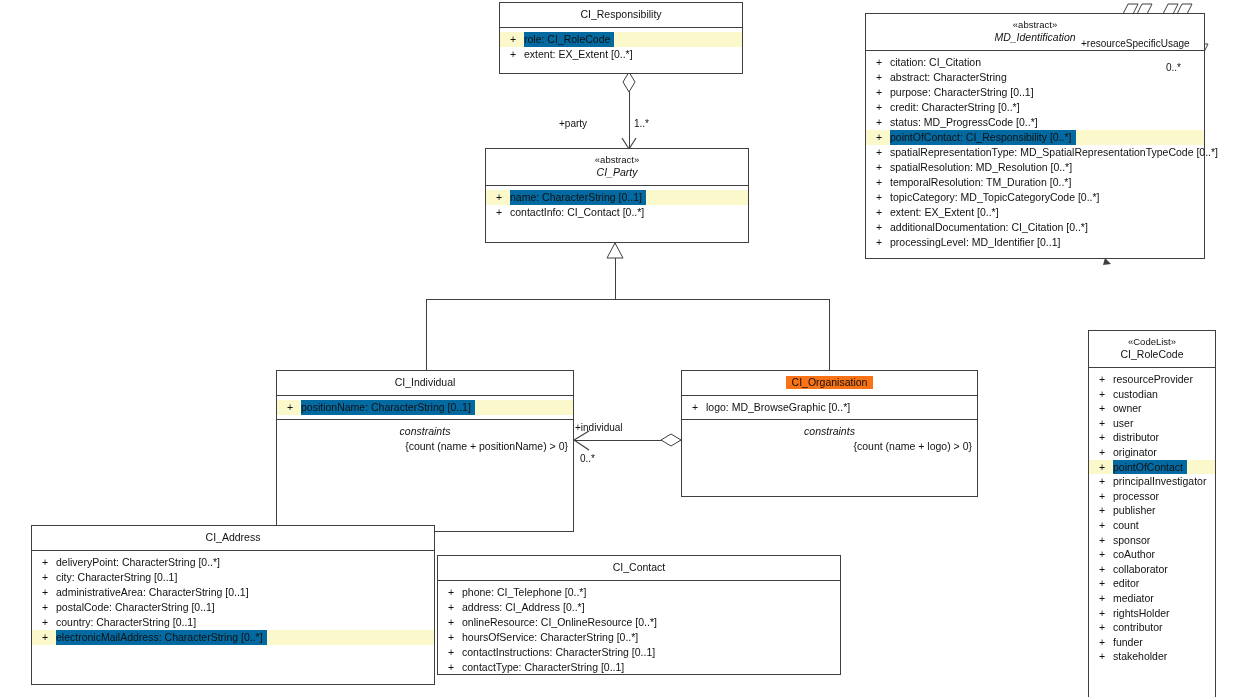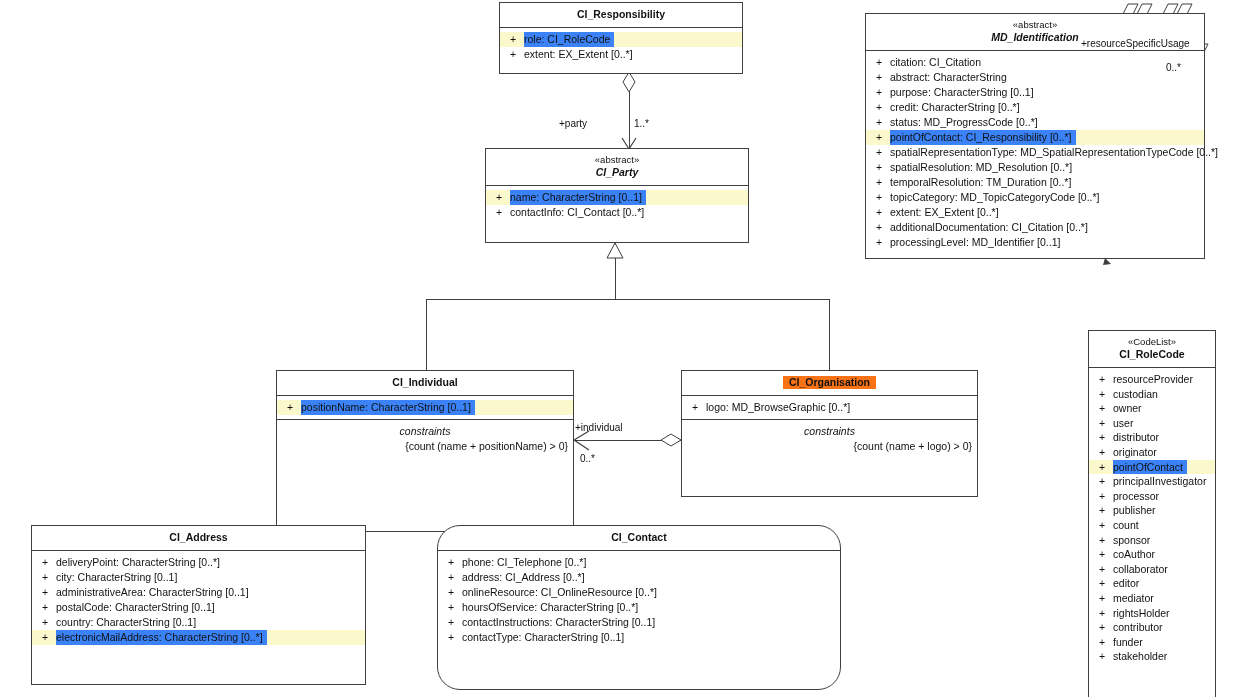--- a/index.html
+++ b/index.html
@@ -7,29 +7,29 @@
        font-family:"Liberation Sans","DejaVu Sans",sans-serif;
        color:#111;font-size:10.5px;}
 
   .stage{position:absolute;left:0;top:0;width:1249px;height:697px;}
 
   
   .uml{position:absolute;background:#fff;border:1px solid #3f3f3f;
        box-sizing:border-box;z-index:5;}
   .uml .hdr{padding:5px 4px 6px;text-align:center;line-height:1.25;}
   .uml .hdr .stereo{font-size:9.5px;font-style:normal;}
-  .uml .hdr .nm{font-weight:bold;font-size:10.5px;}
+  .uml .hdr .nm{font-weight:normal;font-size:10.5px;}
   .uml .hdr .nm.ital{font-style:italic;}
   .uml .sep{border-top:1px solid #3f3f3f;}
   .uml .attrs{padding:4px 0 4px 0;}
   .uml .attr{display:flex;align-items:baseline;line-height:15px;
              white-space:nowrap;padding:0 2px;}
   .uml .attr .vis{width:22px;text-align:center;flex:none;}
   .uml .attr .txt{padding-right:4px;}
-  .uml .attr.hl .txt, .uml .attr.hl{background:#3b82f6;}
+  .uml .attr.hl .txt, .uml .attr.hl{background:#0369a1;}
   .uml .attr.hl{background:#fbf8cc;}
   .uml .hdr .nm.hl{background:#f97316;padding:0 6px;display:inline-block;}
   .uml .constraints{padding:4px 5px 6px;}
   .uml .constraints .ctitle{text-align:center;font-style:italic;line-height:15px;}
   .uml .constraints .cbody{line-height:15px;text-align:right;}
   .uml .codelist .attr{line-height:14.6px;}
 
   
   .ln{position:absolute;background:#3f3f3f;z-index:1;}
   .lnv{width:1px;}
@@ -208,21 +208,21 @@
           <span class="txt">logo: MD_BrowseGraphic [0..*]</span>
         </div>
     </div>
     <div class="sep"></div>
     <div class="constraints">
       <div class="ctitle">constraints</div>
       <div class="cbody">{count (name + logo) &gt; 0}</div>
     </div>
   </div>
 
-  <div class="uml" style="left:31px;top:525px;width:335px;height:160px;">
+  <div class="uml" style="left:31px;top:525px;width:404px;height:160px;">
     <div class="hdr">
       <div class="nm">CI_Address</div>
     </div>
     <div class="sep"></div>
     <div class="attrs">
       <div class="attr">
           <span class="vis">+</span>
           <span class="txt">deliveryPoint: CharacterString [0..*]</span>
         </div>
       <div class="attr">
@@ -241,21 +241,21 @@
           <span class="vis">+</span>
           <span class="txt">country: CharacterString [0..1]</span>
         </div>
       <div class="attr hl">
           <span class="vis">+</span>
           <span class="txt">electronicMailAddress: CharacterString [0..*]</span>
         </div>
     </div>
   </div>
 
-  <div class="uml" style="left:437px;top:525px;width:404px;height:165px;border-radius:23px;">
+  <div class="uml" style="left:437px;top:555px;width:404px;height:120px;">
     <div class="hdr">
       <div class="nm">CI_Contact</div>
     </div>
     <div class="sep"></div>
     <div class="attrs">
       <div class="attr">
           <span class="vis">+</span>
           <span class="txt">phone: CI_Telephone [0..*]</span>
         </div>
       <div class="attr">

